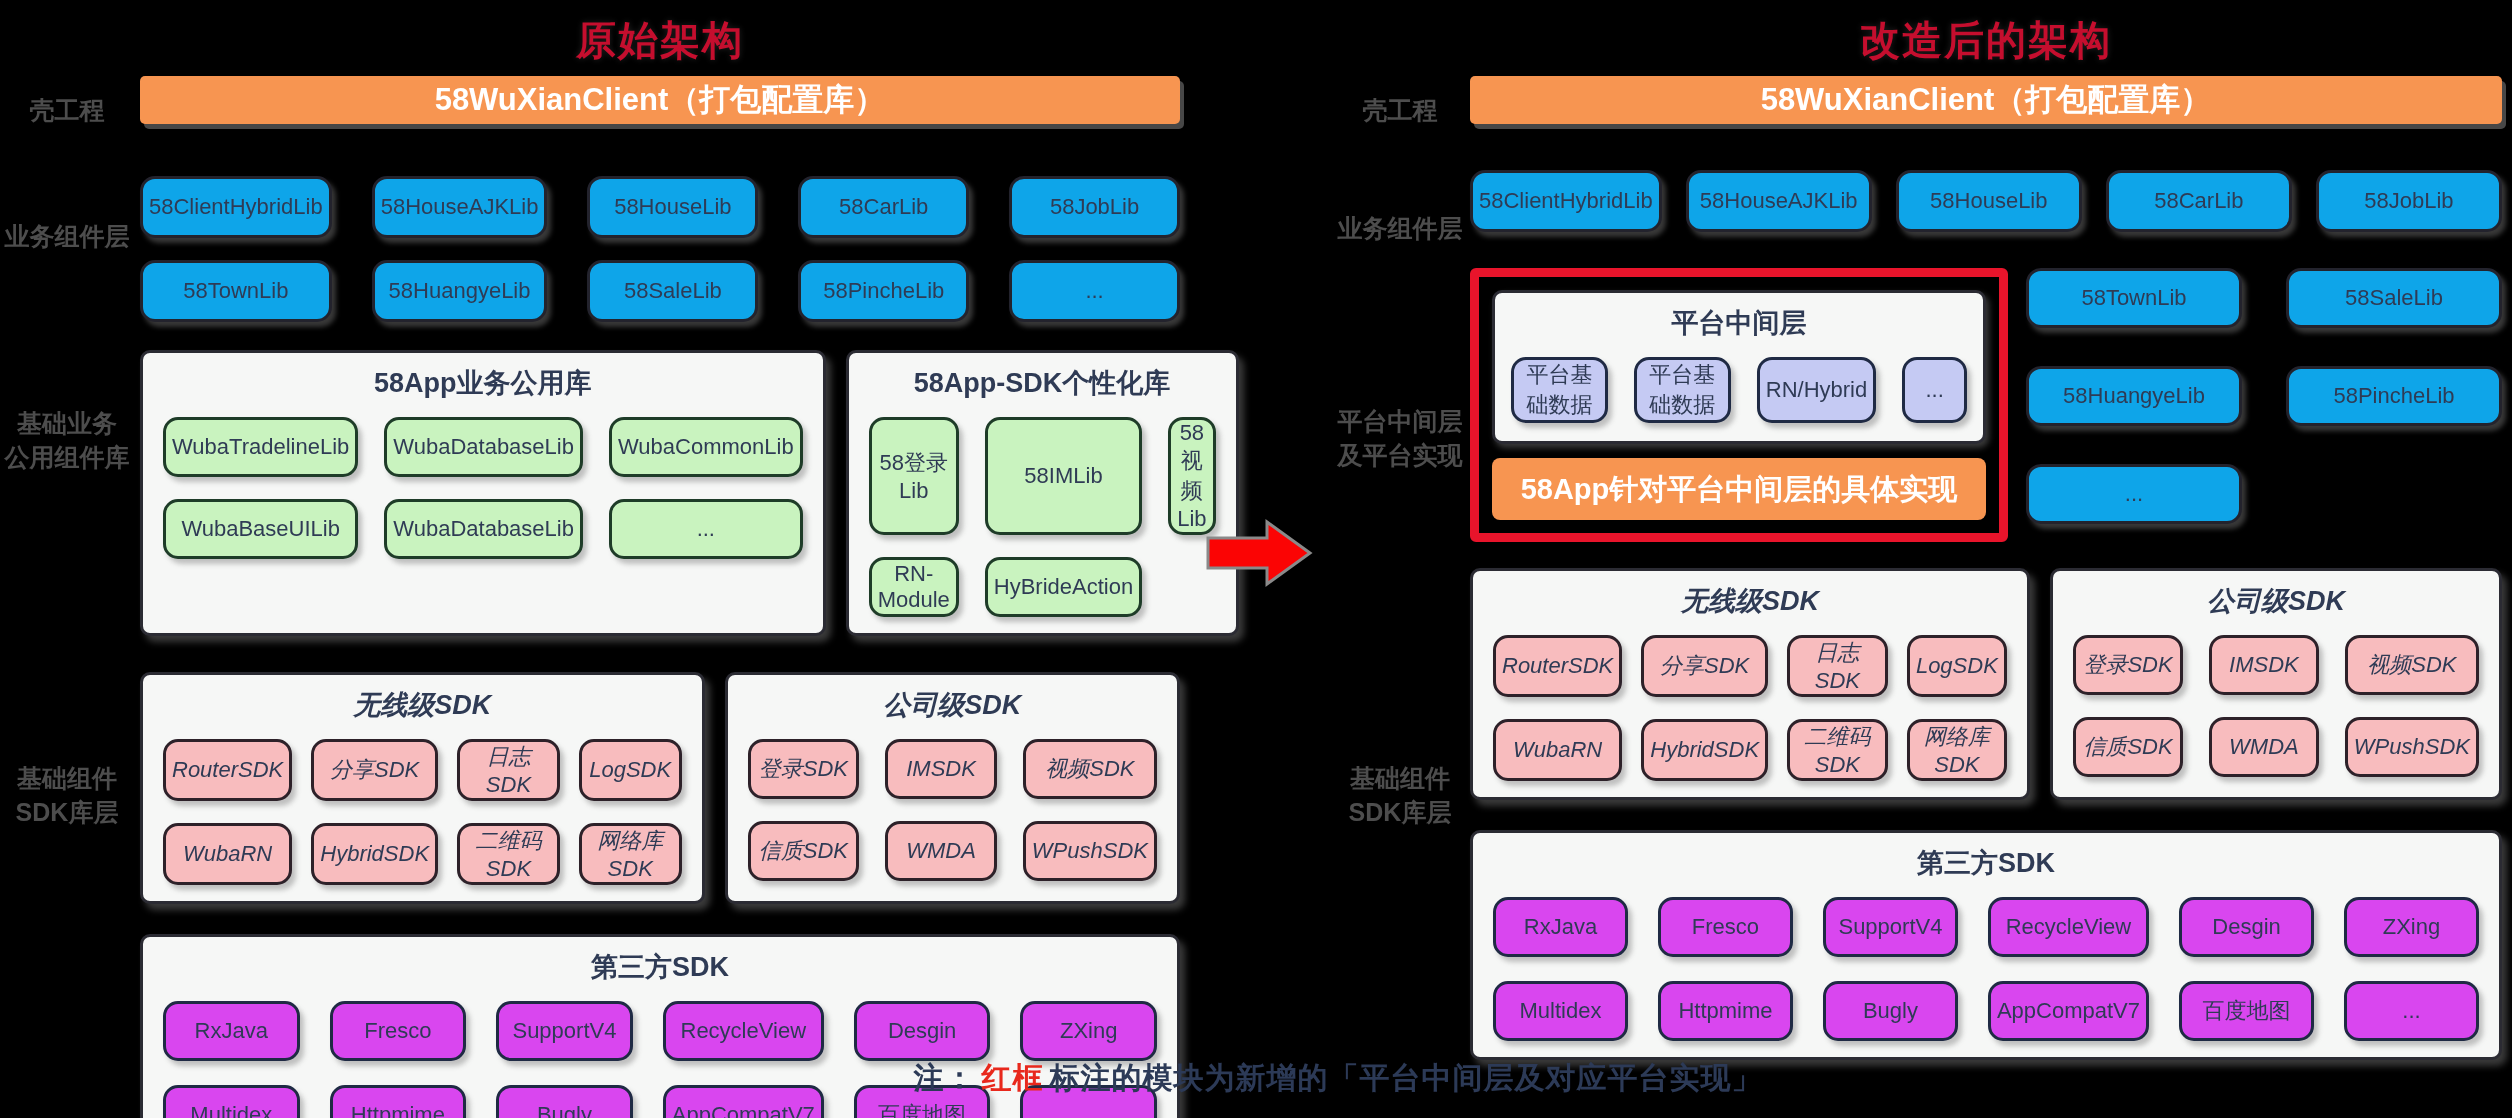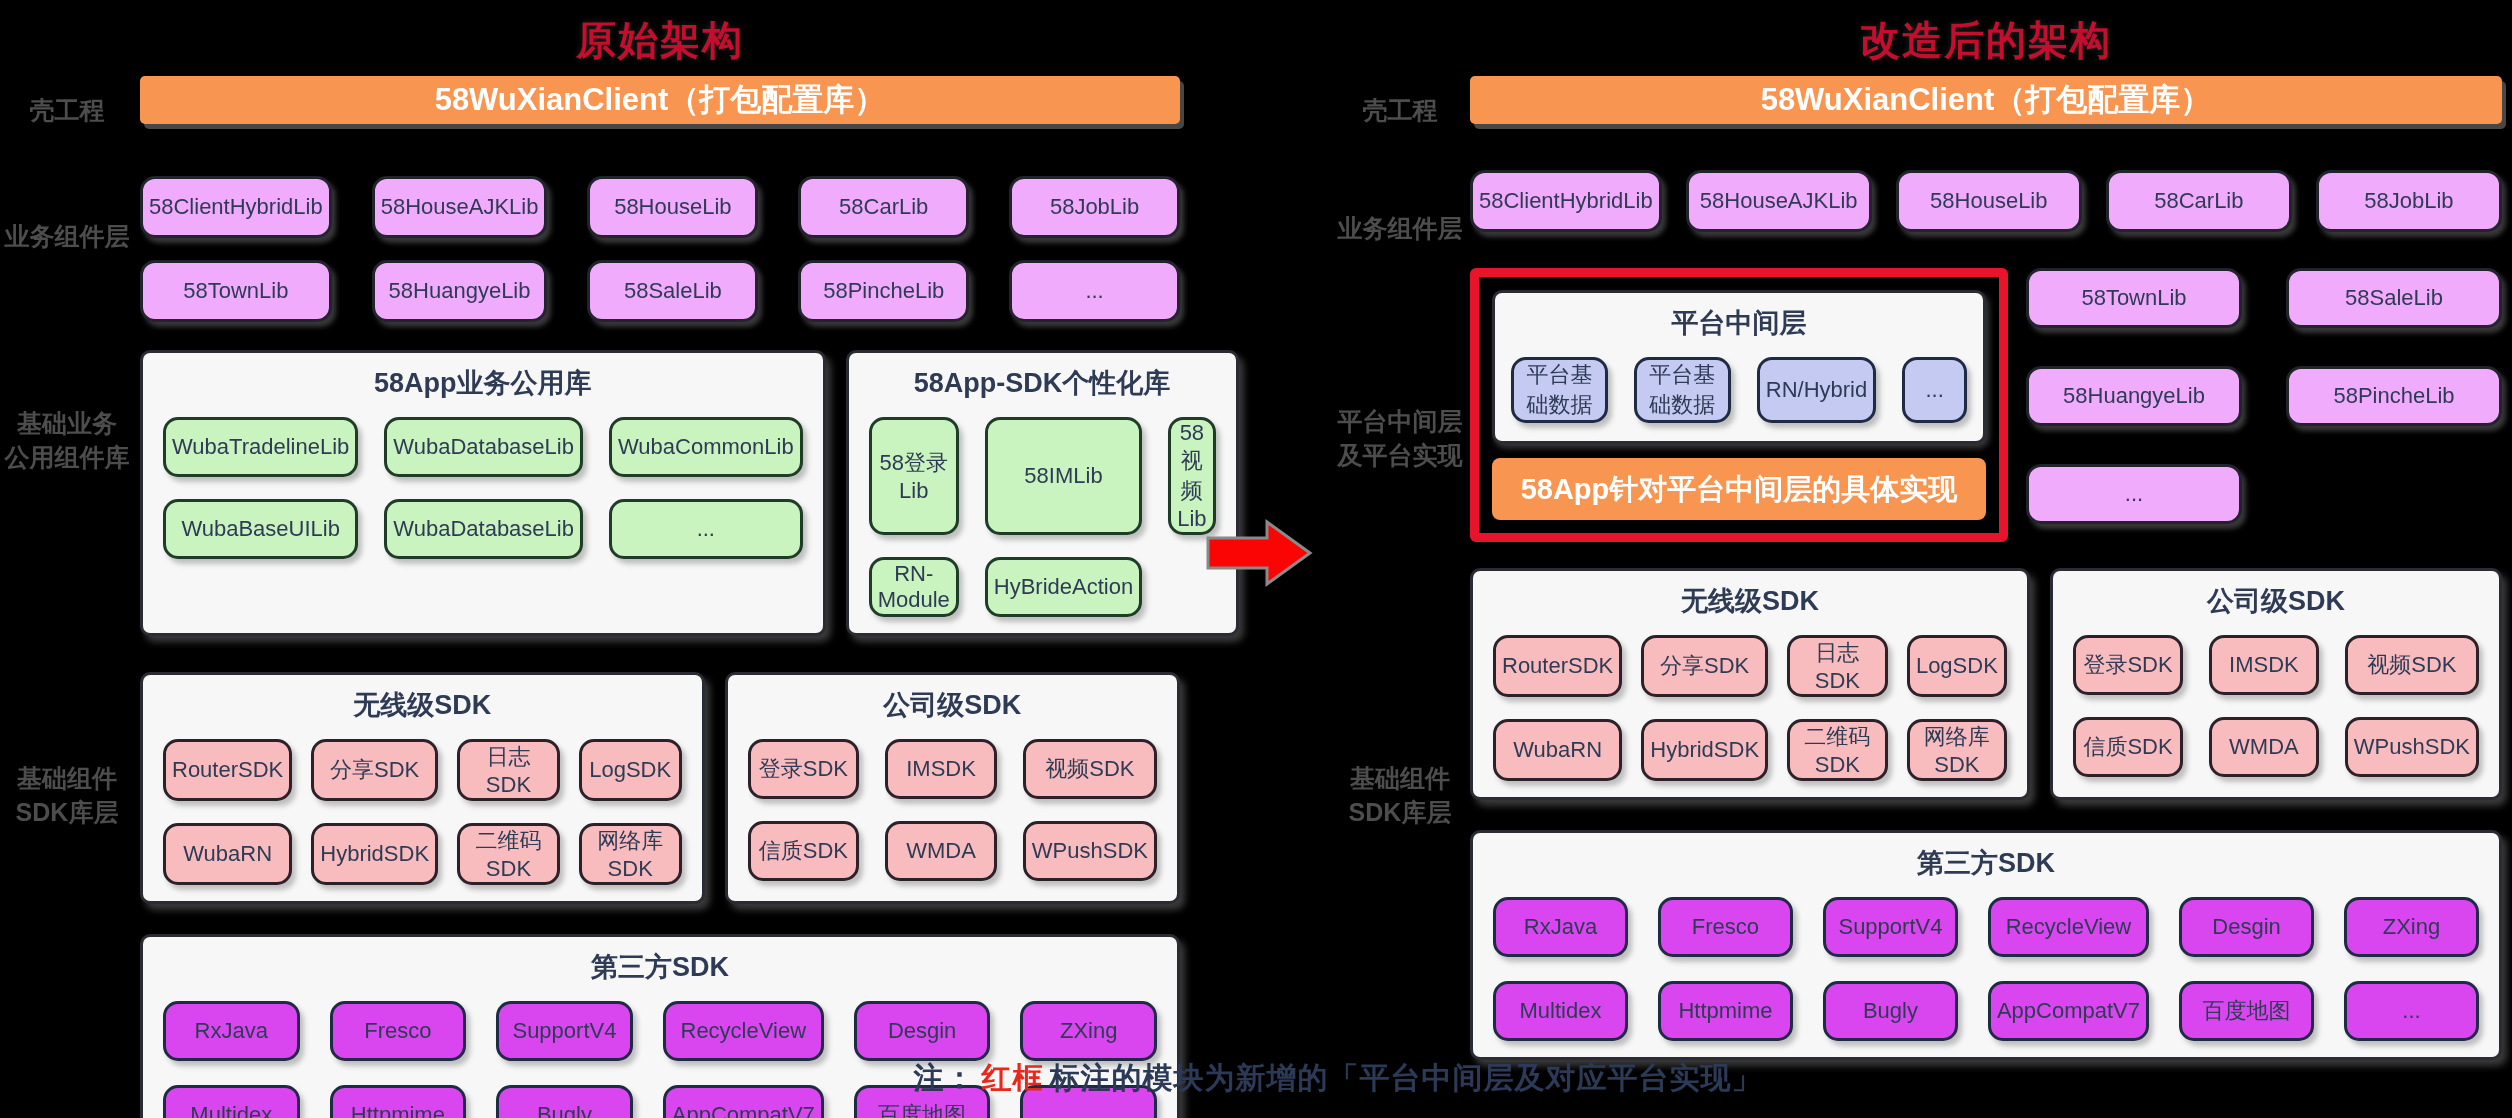--- a/index.html
+++ b/index.html
@@ -41,21 +41,21 @@
     border-radius:15px;
     display:flex;align-items:center;justify-content:center;
     font-size:22px;
     color:#2f3b55;
     background:#fff;
     box-shadow:4px 5px 5px rgba(125,125,125,.45);
     min-height:50px;
     padding:0 6px;
     text-align:center;
   }
-  .purple{background:#f0abfc;}
+  .purple{background:#0ea5e9;}
   .green{background:#c9f3bf;border-color:#1e3c28;}
   .pink{background:#f8bcbe;border-color:#2d2129;}
   .blue{background:#d946ef;border-color:#1f2a44;}
   .periwinkle{background:#c5caf3;border-color:#1f2a44;}
 
   .grid{display:grid;}
   .grid-5{grid-template-columns:repeat(5,1fr);gap:22px 40px;}
   .grid-5 .box{min-height:56px;}
   .grid-5r{grid-template-columns:repeat(5,1fr);gap:22px 24px;}
   .grid-5r .box{min-height:56px;}
@@ -78,21 +78,21 @@
     margin-bottom:18px;
   }
   .grid-3{grid-template-columns:repeat(3,1fr);gap:22px 26px;}
   .grid-4{grid-template-columns:repeat(4,1fr);gap:22px 19px;}
   .grid-6{grid-template-columns:repeat(6,1fr);gap:24px 30px;}
   .grid-3 .box,.grid-4 .box,.grid-6 .box{min-height:54px;}
 
   .row-2col{display:flex;gap:20px;margin-bottom:36px;}
   .row-2col .col-a{flex:570;}
   .row-2col .col-b{flex:450;}
-  .sdk-row{margin-bottom:30px;}
+  .sdk-row{margin-bottom:30px;font-style:italic;}
   .third-party{margin-bottom:0;}
 
   
   .mid-zone{display:flex;margin-bottom:26px;}
   .highlight-box{
     width:538px;box-sizing:border-box;
     border:9px solid #e8142b;
     border-radius:6px;
     padding:13px 13px;
     display:flex;flex-direction:column;gap:14px;

